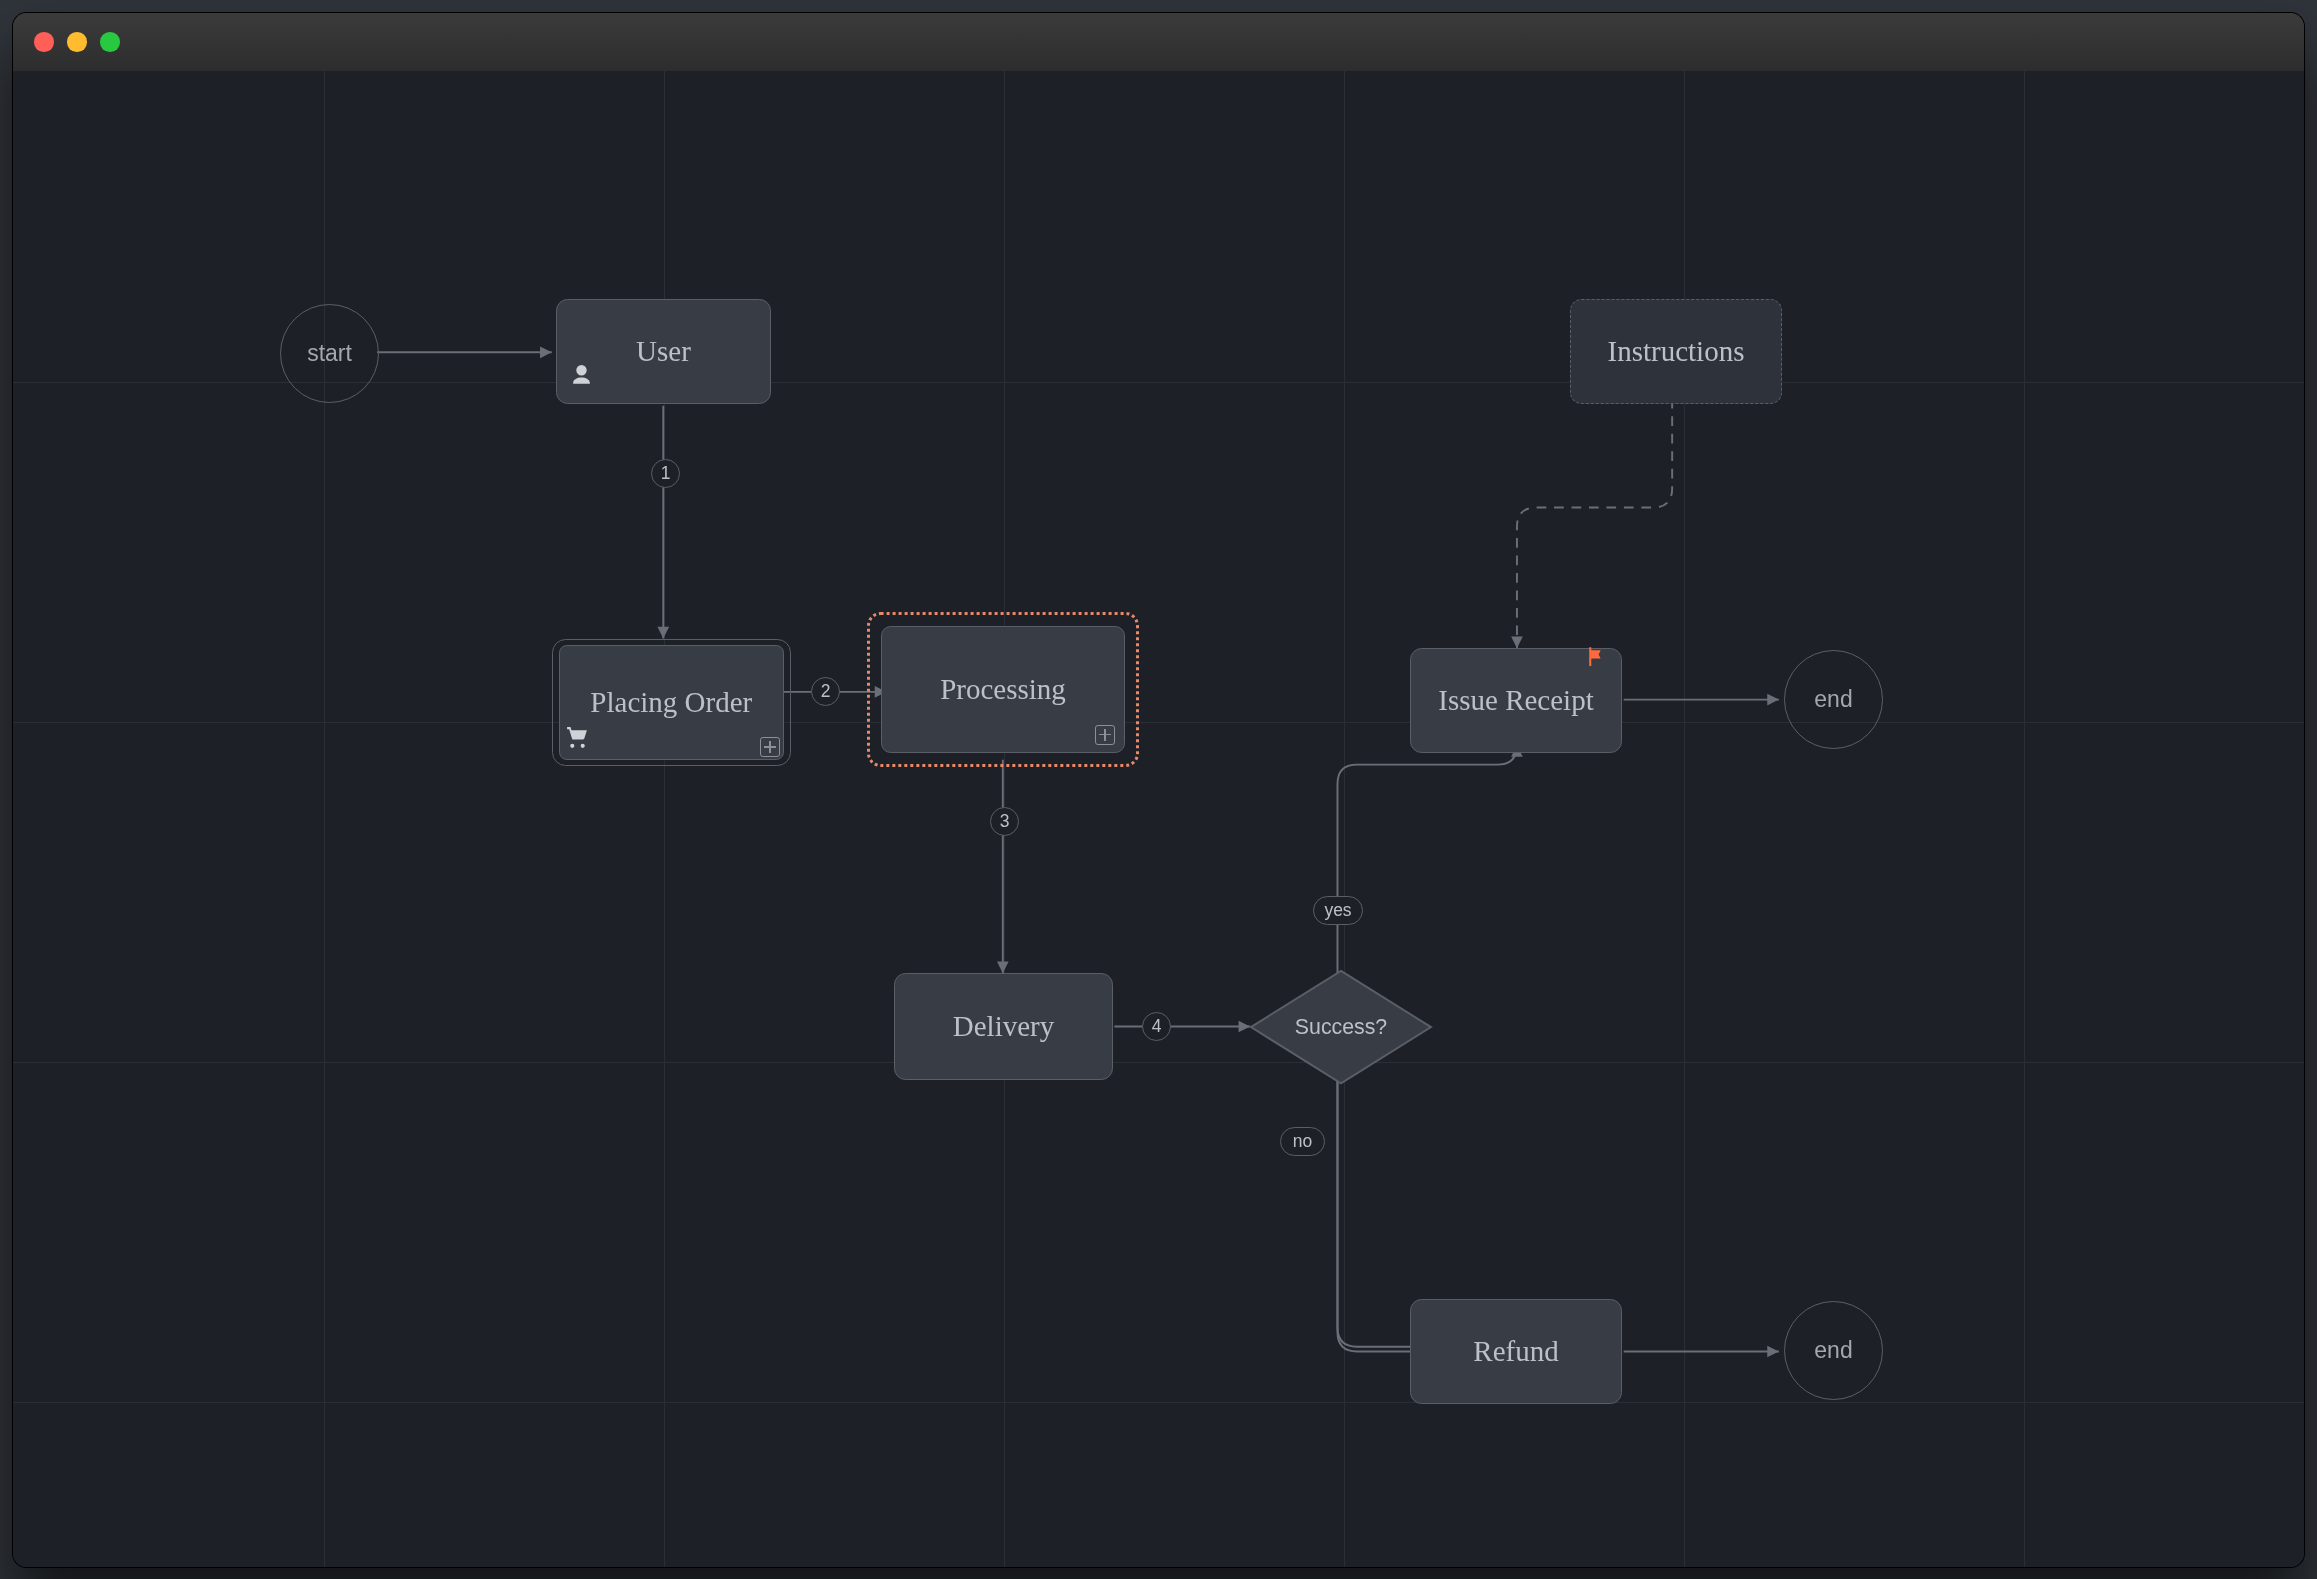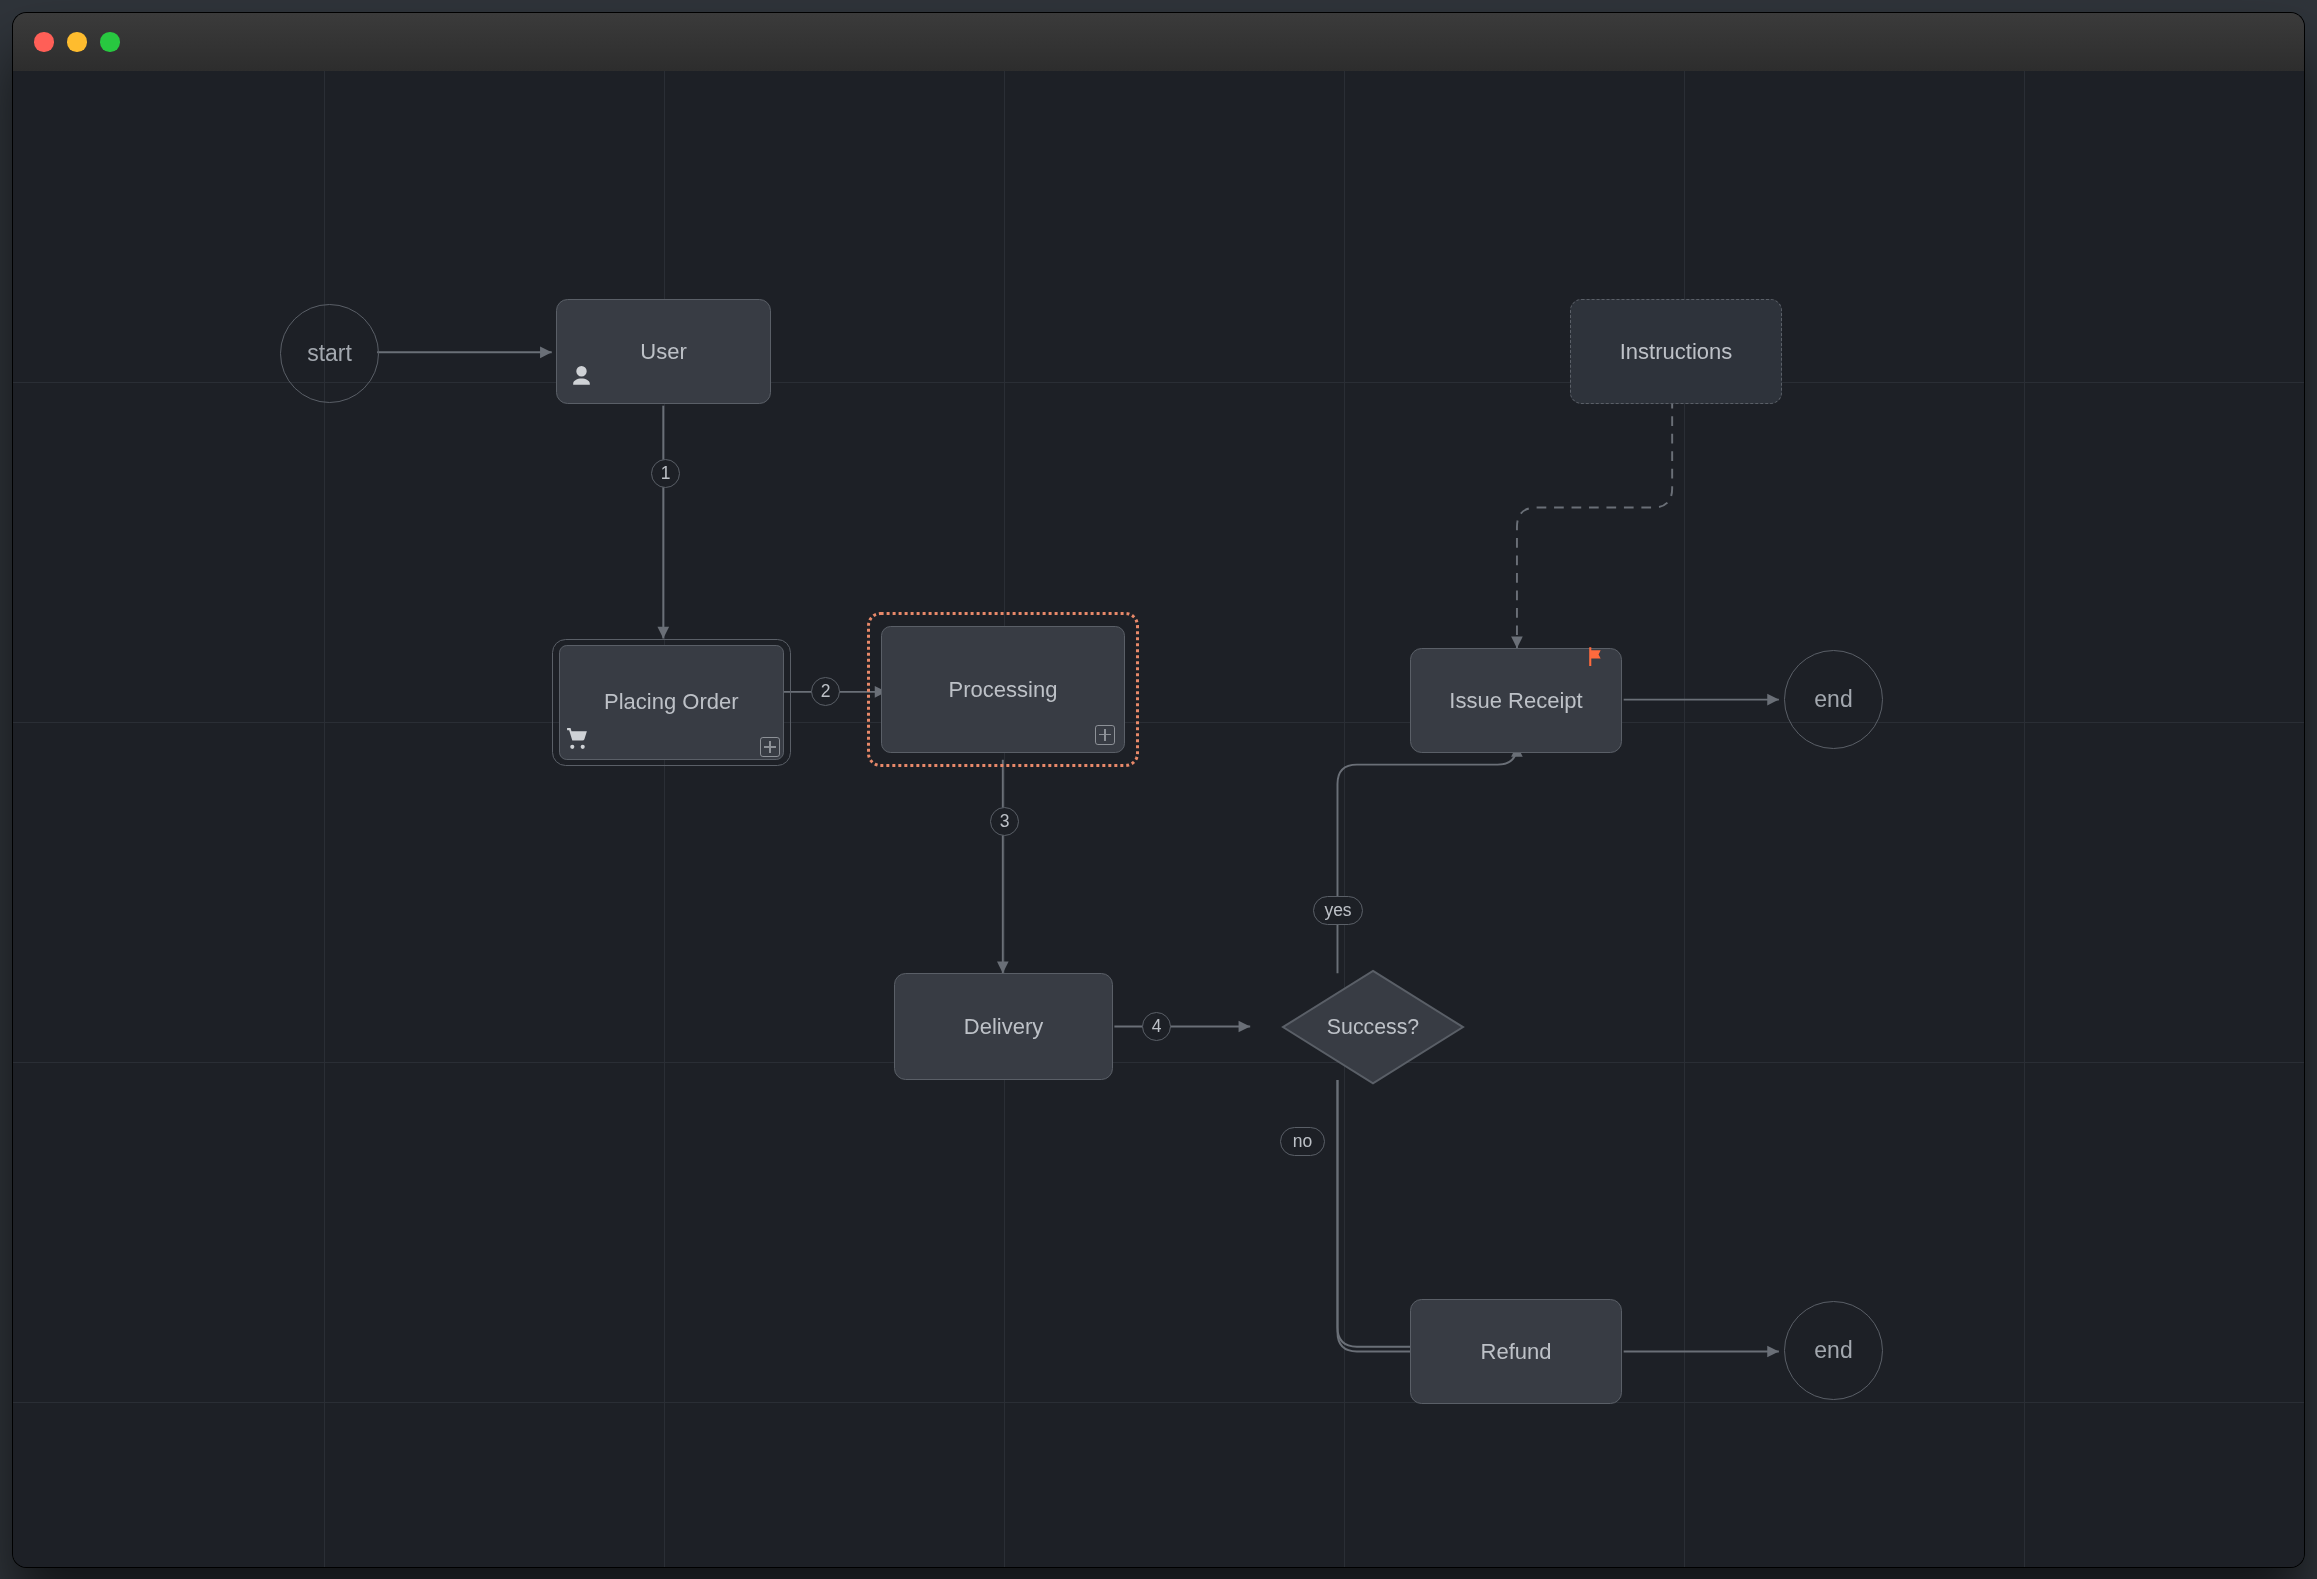--- a/index.html
+++ b/index.html
@@ -13,21 +13,21 @@
     background-image:
       linear-gradient(#2a2e35 1px,transparent 1px),
       linear-gradient(90deg,#2a2e35 1px,transparent 1px);
     background-size:340px 340px;
     background-position:-29px -29px;}
   
   .circle{position:absolute;border:1.9px solid #5a5f67;border-radius:50%;
     display:flex;align-items:center;justify-content:center;color:#a3a8af;font-size:23px;
     background:transparent;}
   .rect{position:absolute;background:#383c44;border:1.9px solid #5a5f67;border-radius:11.6px;
-    display:flex;align-items:center;justify-content:center;color:#bdc1c7;font-size:22px;}
+    display:flex;align-items:center;justify-content:center;color:#bdc1c7;font-size:29px;font-family:Liberation Serif, serif;}
   .rect.dashed{border-style:dashed;background:#2e333b;}
   .rect.doubleA{padding:5.8px;} 
   .rect.doubleA .inner{width:100%;height:100%;border:1.9px solid #5a5f67;border-radius:7.8px;
     display:flex;align-items:center;justify-content:center;}
   .rect.dottedAcc{border:none;background:transparent;}
   .rect.dottedAcc .accent{position:absolute;inset:0;border:3.9px dotted #e8896a;border-radius:13.6px;pointer-events:none;}
   .rect.dottedAcc .body{position:absolute;inset:13.6px;background:#383c44;border:1.9px solid #5a5f67;border-radius:9.7px;
     display:flex;align-items:center;justify-content:center;}
   .sub{position:absolute;right:9.7px;bottom:7.8px;width:17.5px;height:17.5px;border:1.5px solid #8d9197;border-radius:2.9px;}
   .sub::before,.sub::after{content:"";position:absolute;background:#8d9197;}
@@ -124,21 +124,21 @@
       </div>
 
       <div class="rect dottedAcc" style="left:854px;top:541px;width:272px;height:155px">
         <div class="accent"></div>
         <div class="body">
           <span>Processing</span>
           <span class="sub"></span>
         </div>
       </div>
 
-      <div class="dia" style="left:1268px;top:898px;width:184px;height:116px">
+      <div class="dia" style="left:1236px;top:898px;width:184px;height:116px">
         <svg class="shape" viewBox="0 0 190 120">
             <polygon points="95,2 188,60 95,118 2,60" fill="#383c44" stroke="#5a5f67" stroke-width="2"></polygon>
           </svg>
         <span style="position:relative">Success?</span>
       </div>
 
       <div class="rect" style="left:1397px;top:577px;width:210px;height:103px">
         <span>Issue Receipt</span>
         <span class="flag">
           <svg width="25" height="27" viewBox="0 0 24 24">

